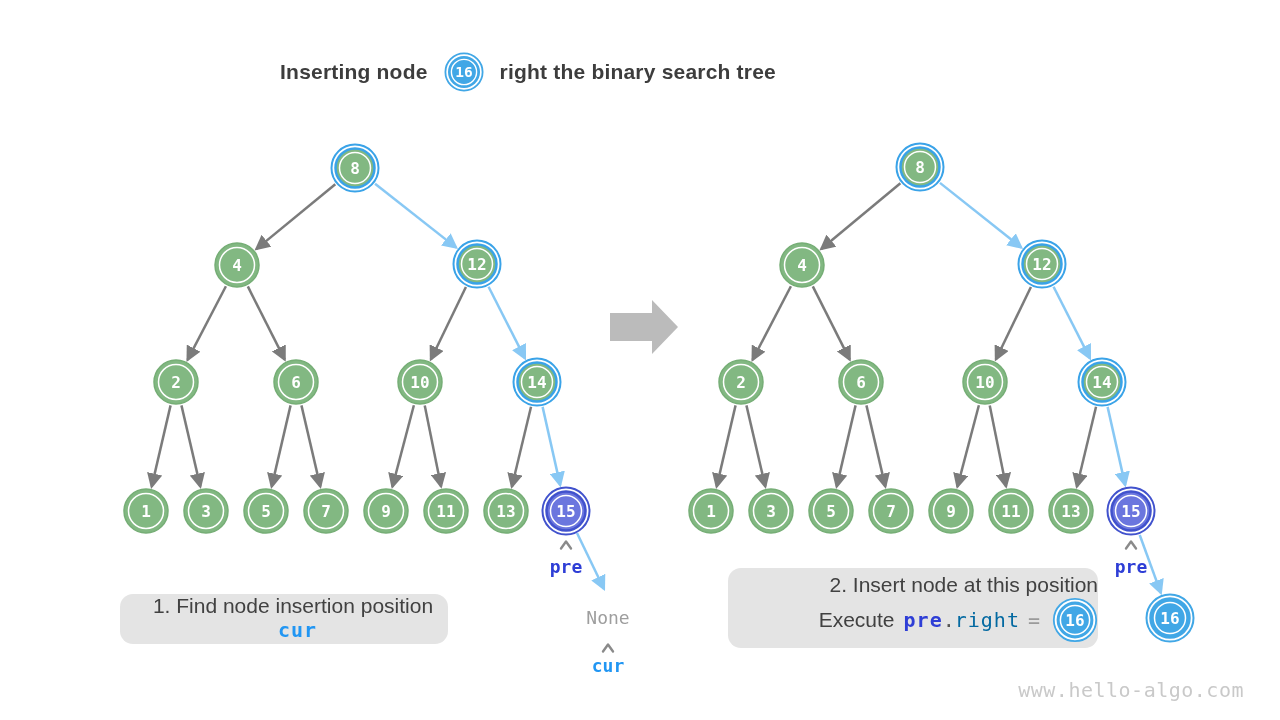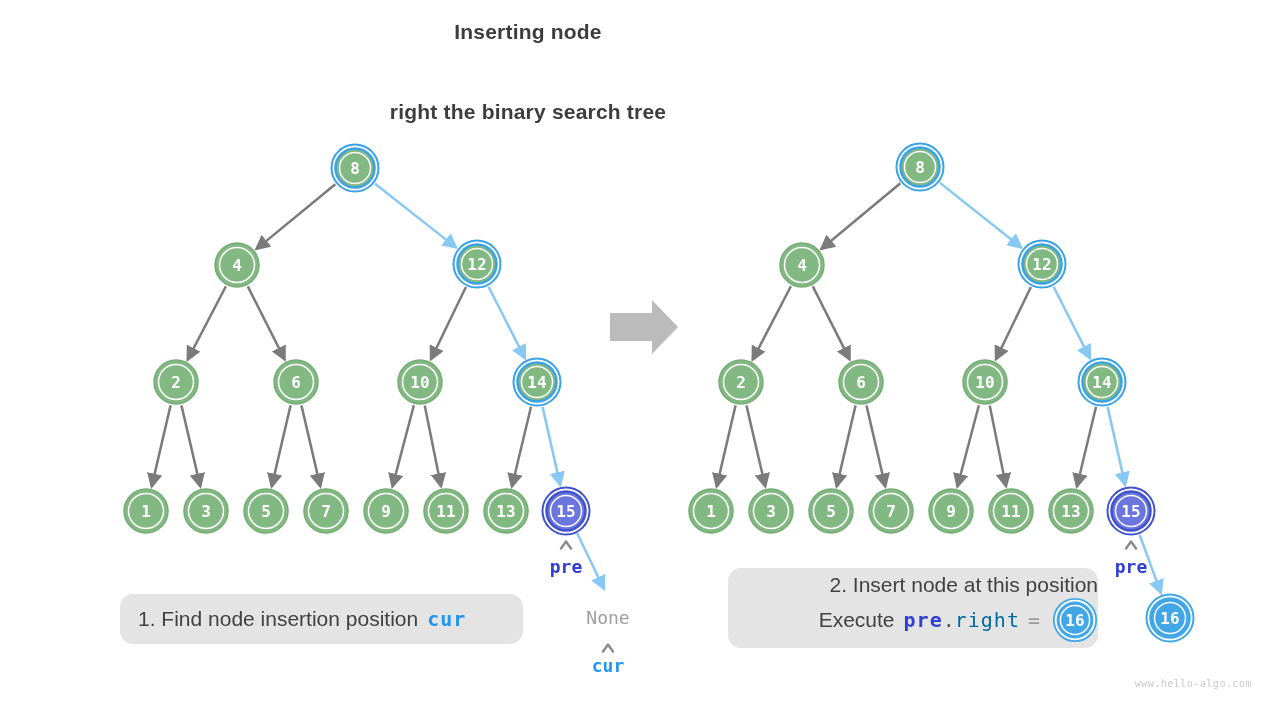--- a/index.html
+++ b/index.html
@@ -1,48 +1,48 @@
 <!DOCTYPE html>
 <html><head>
 <meta charset="utf-8">
 <style>
   html,body{margin:0;padding:0;}
   body{font-family:"Liberation Sans", sans-serif; background:#ffffff;}
   #canvas{position:relative;width:1280px;height:720px;background:#ffffff;overflow:hidden;}
 
   
   .title-row{position:absolute;left:0;top:48px;width:1056px;height:48px;
-    display:flex;align-items:center;justify-content:center;gap:28px;flex-direction:column;}
+    display:flex;align-items:center;justify-content:center;gap:16px;}
   .title-text{font-size:21px;font-weight:bold;color:#3d3d3d;letter-spacing:0.2px;}
 
   
   #tree-svg{position:absolute;left:0;top:0;}
 
   
   #transition-arrow-svg{position:absolute;left:610px;top:300px;}
 
   
   .caption-box{position:absolute;background:#e4e4e4;border-radius:13px;color:#414141;}
-  #caption-1{left:120px;top:594px;width:403px;height:50px;
-    display:flex;align-items:center;padding-left:18px;box-sizing:border-box;font-size:21px;}
+  #caption-1{left:120px;top:594px;width:328px;height:50px;
+    display:flex;align-items:center;padding-left:18px;box-sizing:border-box;font-size:21px;flex-direction:column;}
   #caption-2{left:728px;top:568px;width:370px;height:80px;box-sizing:border-box;
     display:flex;flex-direction:column;justify-content:center;font-size:21px;align-items:flex-end;}
   #caption-2 .cap-line1{padding-left:18px;}
   #caption-2 .cap-line2{padding-left:56px;display:flex;align-items:center;}
   .code{font-family:"DejaVu Sans Mono", monospace;}
   .code-cur{color:#2196f3;font-weight:bold;font-size:20px;margin-left:9px;letter-spacing:1px;}
   .code-pre{color:#2e3ed6;font-weight:bold;font-size:20px;margin-left:9px;letter-spacing:1px;}
   .code-dot{color:#555555;font-size:20px;}
   .code-right{color:#0369a1;font-size:20px;letter-spacing:1px;}
   .code-eq{color:#9a9a9a;font-size:20px;margin:0 8px;}
   .cap2-node{margin-left:4px;}
 
   
-  #watermark{position:absolute;right:28px;top:678px;
-    font-family:"DejaVu Sans Mono", monospace;font-size:10px;color:#c9c9c9;letter-spacing:0.5px;}
+  #watermark{position:absolute;right:36px;top:678px;
+    font-family:"DejaVu Sans Mono", monospace;font-size:20px;color:#c9c9c9;letter-spacing:0.5px;}
 </style>
 </head>
 <body>
 
 <div id="canvas">
 
   <div class="title-row">
     <span class="title-text">Inserting node</span>
     <svg width="40" height="40" viewBox="0 0 40 40">
       <circle cx="20" cy="20" r="18.6" fill="#ffffff" stroke="#41a7e6" stroke-width="1.8"></circle>

